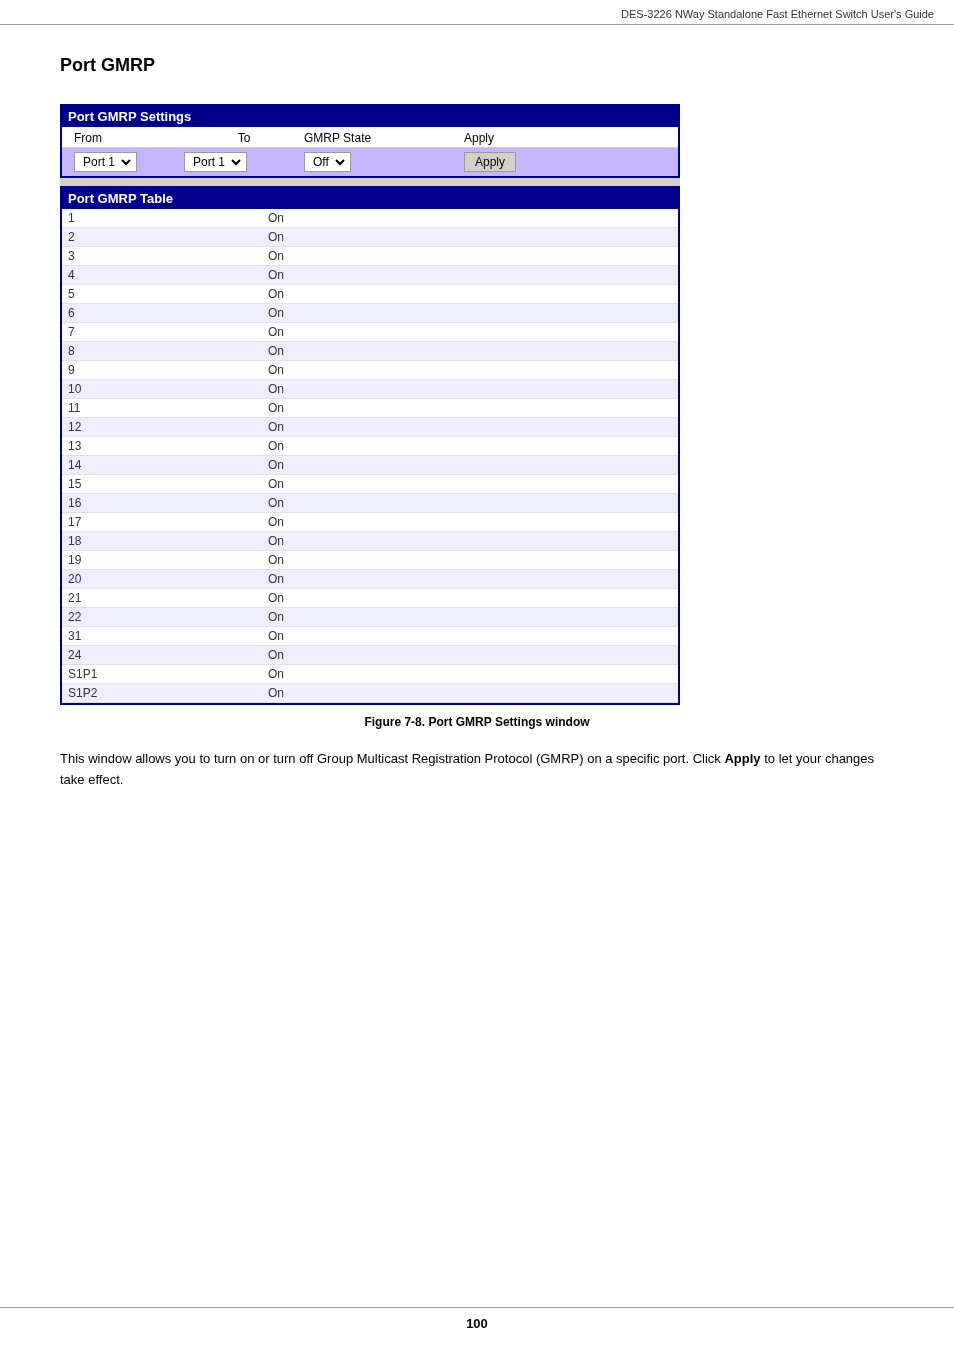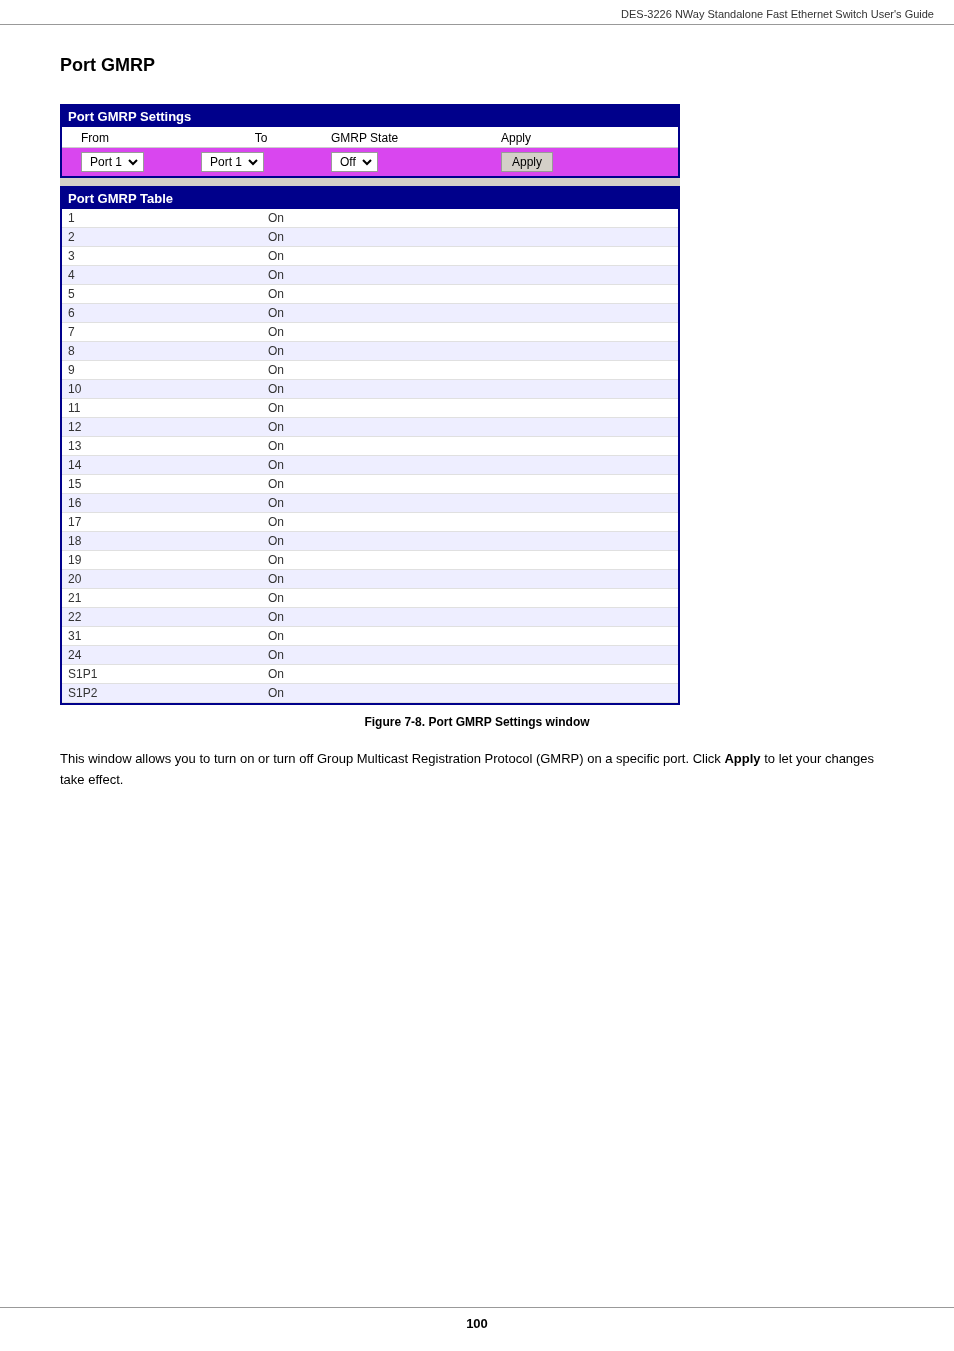--- a/index.html
+++ b/index.html
@@ -35,22 +35,21 @@
     .settings-header {
       background: #00008B;
       color: #fff;
       font-weight: bold;
       padding: 3px 6px;
       font-size: 13px;
     }
     .settings-row {
       display: flex;
       align-items: center;
-      padding: 4px 19px;
-      gap: 10px;
+      padding: 4px 12px;
     }
     .settings-row .col-from { min-width: 90px; }
     .settings-row .col-to { min-width: 110px; }
     .settings-row .col-gmrp { min-width: 140px; }
     .settings-row .col-apply { min-width: 60px; }
     .field-label {
       font-size: 12px;
       font-weight: normal;
     }
     .select-wrapper {
@@ -170,21 +169,21 @@
           <span class="field-label">To</span>
         </div>
         <div class="col-gmrp" style="min-width:160px;">
           <span class="field-label">GMRP State</span>
         </div>
         <div class="col-apply">
           <span class="field-label">Apply</span>
         </div>
       </div>
 
-      <div class="settings-row" style="background:#d946ef; padding-top:4px; padding-bottom:4px;">
+      <div class="settings-row" style="background:#c4b5fd; padding-top:4px; padding-bottom:4px;">
         <div style="min-width:110px;">
           <div class="select-wrapper">
             <select>
               <option>Port 1</option>
               <option>Port 2</option>
               <option>Port 3</option>
             </select>
           </div>
         </div>
         <div style="min-width:120px;">

